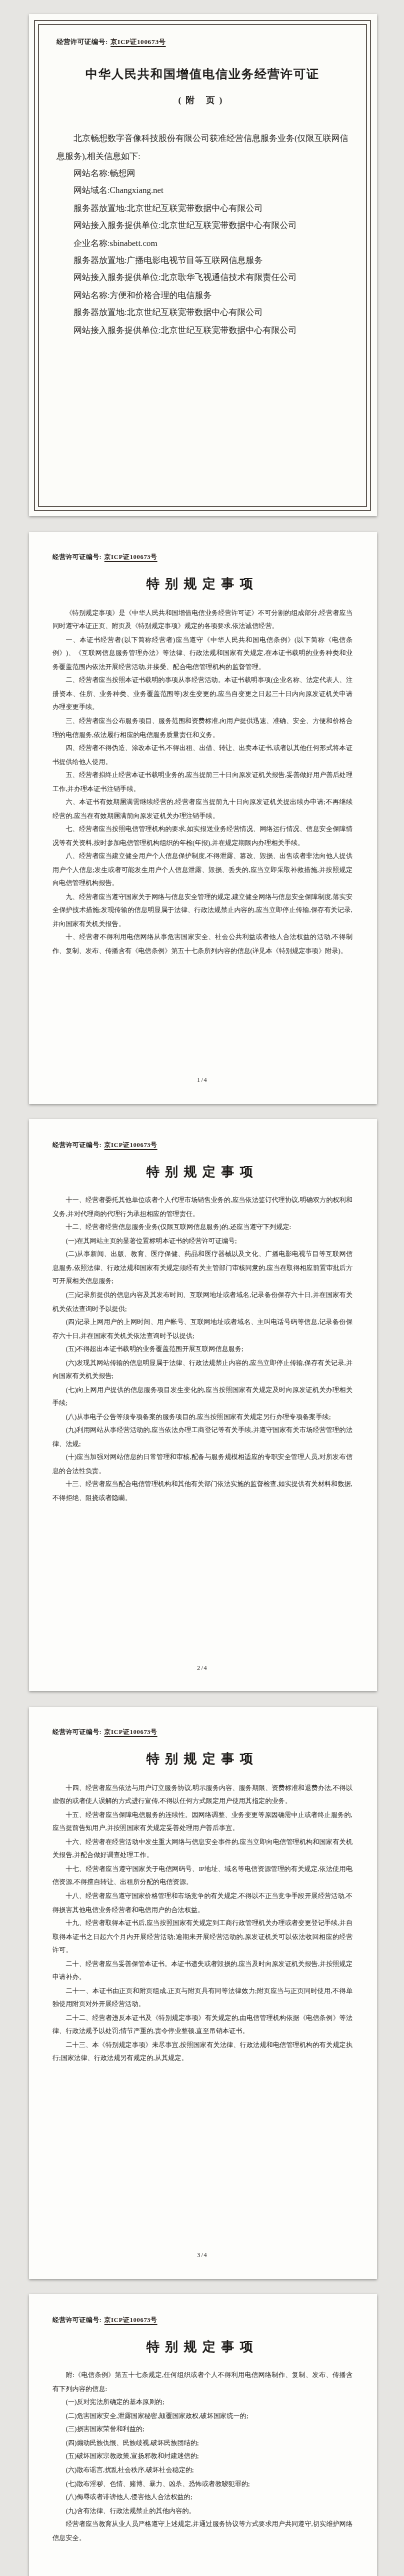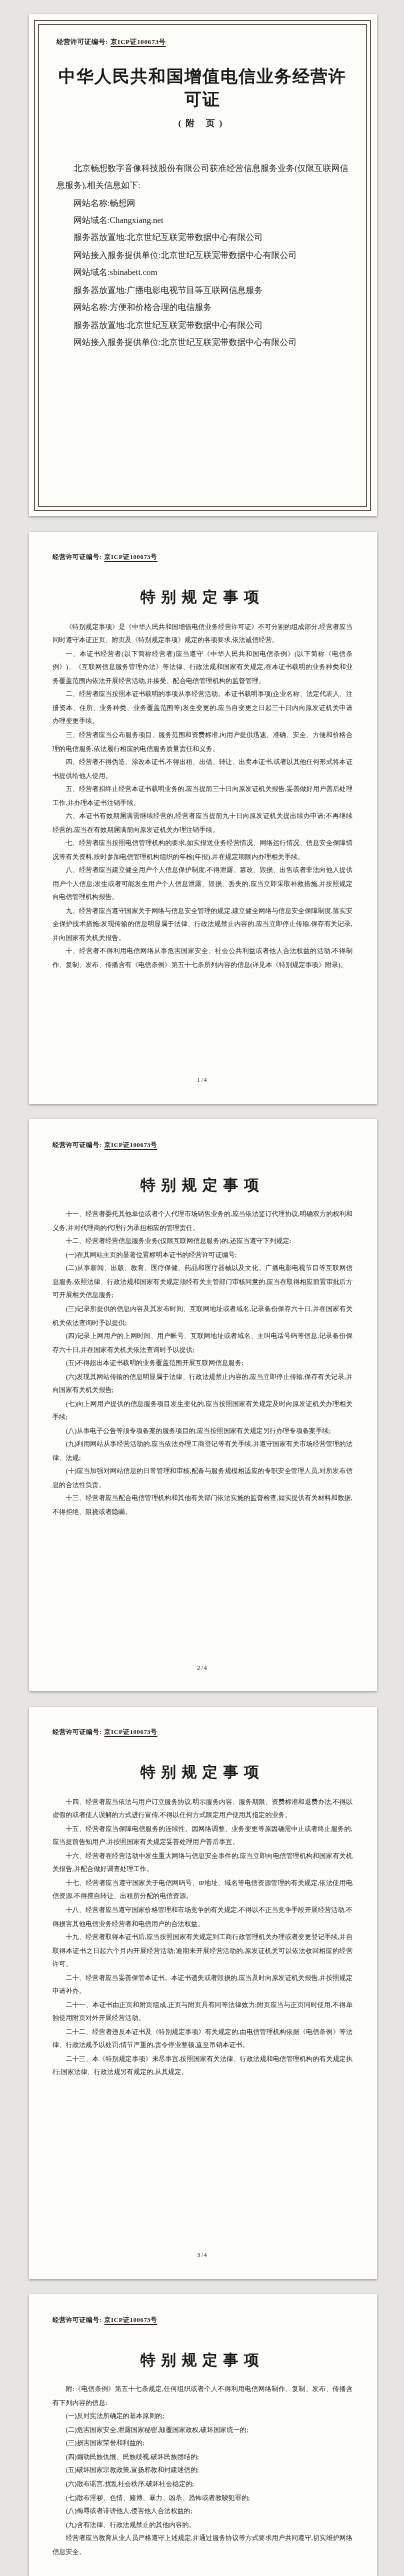--- a/index.html
+++ b/index.html
@@ -26,33 +26,33 @@
   .frame-outer { position:absolute; inset:5.7px; border:0.5px solid #5d5650; pointer-events:none; }
   .frame-inner { position:absolute; inset:9.3px; border:1px solid #5d5650; pointer-events:none; }
 
   .cert-content { position:relative; padding:24px 28px 0; height:100%; }
 
   .license-header { font-size:6.7px; font-weight:bold; letter-spacing:0.3px; white-space:nowrap; }
   .prov .license-header { font-size:6.4px; }
   .license-no { text-decoration:underline; text-underline-offset:1.5px; margin-left:2.6px; color:#2a211d; }
 
   .cert-title {
-    text-align:center; font-size:17px; font-weight:bold;
+    text-align:center; font-size:12px; font-weight:bold;
     letter-spacing:1px; margin-top:18.5px; line-height:1.35;
   }
   .cert-subtitle {
     text-align:center; font-size:8.8px; font-weight:bold;
-    letter-spacing:4.6px; margin-top:6px;
+    letter-spacing:4.6px; margin-top:13px;
   }
-  .cert-body { margin-top:30px; font-size:8.5px; line-height:2.05; }
+  .cert-body { margin-top:23px; font-size:8.5px; line-height:2.05; }
   .cert-line { text-indent:2em; }
 
   .prov-title {
-    text-align:center; font-size:15px; font-weight:bold;
-    letter-spacing:5.7px; margin-top:26px;
+    text-align:center; font-size:13px; font-weight:bold;
+    letter-spacing:5.7px; margin-top:13px;
   }
   .prov-body {
     margin-top:12.4px; font-size:6.6px; line-height:2.05;
     text-align:justify;
   }
   .prov-para { text-indent:2em; }
 
   .page-number {
     position:absolute; bottom:20.6px; left:0; right:0;
     text-align:center; font-size:6.2px; letter-spacing:1px; color:#2c2a28;
@@ -72,22 +72,23 @@
       </div>
       <h1 class="cert-title">中华人民共和国增值电信业务经营许可证</h1>
       <div class="cert-subtitle">(附 页)</div>
       <div class="cert-body">
 
       <p class="cert-line">北京畅想数字音像科技股份有限公司获准经营信息服务业务(仅限互联网信息服务),相关信息如下:</p>
           <p class="cert-line">网站名称:畅想网</p>
           <p class="cert-line">网站域名:Changxiang.net</p>
           <p class="cert-line">服务器放置地:北京世纪互联宽带数据中心有限公司</p>
           <p class="cert-line">网站接入服务提供单位:北京世纪互联宽带数据中心有限公司</p>
-          <p class="cert-line">网站域名:sbinabett.com</p>
+          <p class="cert-line">企业名称:sbinabett.com</p>
           <p class="cert-line">服务器放置地:广播电影电视节目等互联网信息服务</p>
+          <p class="cert-line">网站接入服务提供单位:北京歌华飞视通信技术有限责任公司</p>
           <p class="cert-line">网站名称:方便和价格合理的电信服务</p>
           <p class="cert-line">服务器放置地:北京世纪互联宽带数据中心有限公司</p>
           <p class="cert-line">网站接入服务提供单位:北京世纪互联宽带数据中心有限公司</p>
         </div>
     </div>
   </section>
 
   <section class="page prov">
     <div class="license-header">
       <span>经营许可证编号:</span><span class="license-no">京ICP证100673号</span>

